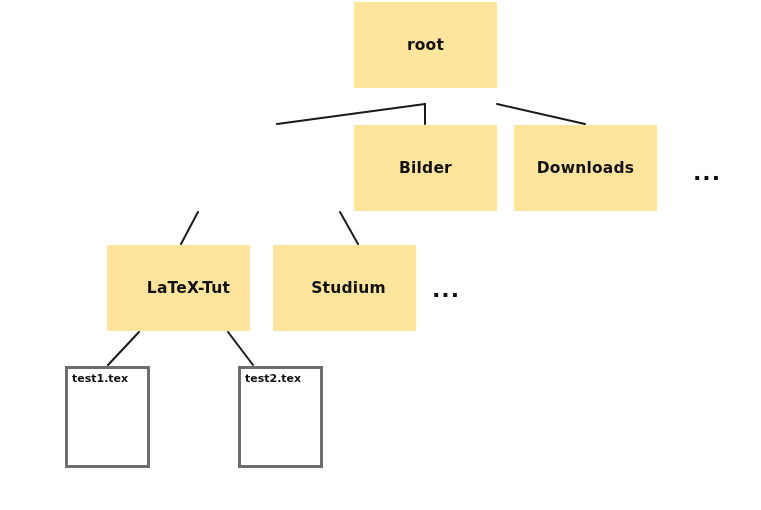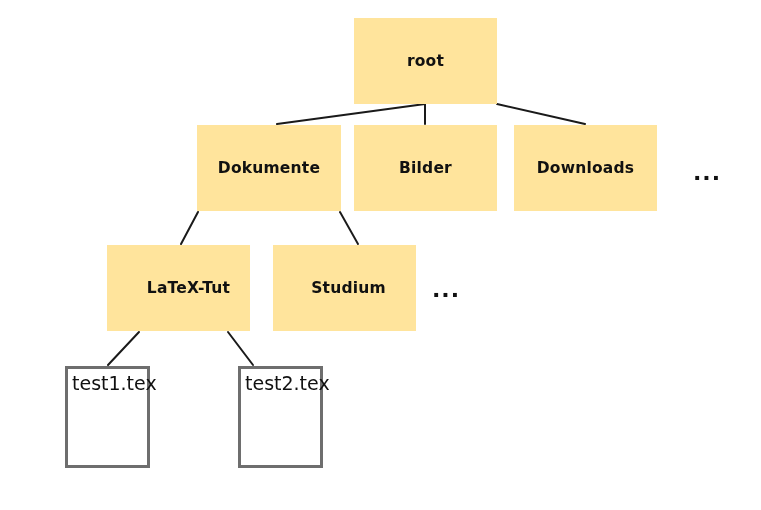--- a/index.html
+++ b/index.html
@@ -42,22 +42,22 @@
     color: #111111;
     letter-spacing: 0.2px;
   }
   .node.file {
     background: #ffffff;
     border: 3px solid #6e6e6e;
     align-items: flex-start;
     justify-content: flex-start;
   }
   .node.file .node-label {
-    font-weight: normal;
-    font-size: 19px;
+    font-weight: bold;
+    font-size: 11px;
     color: #1a1a1a;
     padding: 4px 0 0 4px;
     line-height: 1.1;
   }
   .ellipsis {
     position: absolute;
     font-size: 22px;
     font-weight: bold;
     color: #111111;
     line-height: 1;
@@ -70,25 +70,22 @@
 <div id="diagram-canvas" style="width: 761px; height: 510px; background: rgb(255, 255, 255);">
   <svg id="edge-layer" viewBox="0 0 761 510" width="761" height="510" aria-hidden="true">
       <line x1="425" y1="104" x2="277" y2="124" stroke="#1a1a1a" stroke-width="2" stroke-linecap="round"></line>
       <line x1="425" y1="104" x2="425" y2="124" stroke="#1a1a1a" stroke-width="2" stroke-linecap="round"></line>
       <line x1="497" y1="104" x2="585" y2="124" stroke="#1a1a1a" stroke-width="2" stroke-linecap="round"></line>
       <line x1="198" y1="212" x2="181" y2="244" stroke="#1a1a1a" stroke-width="2" stroke-linecap="round"></line>
       <line x1="340" y1="212" x2="358" y2="244" stroke="#1a1a1a" stroke-width="2" stroke-linecap="round"></line>
       <line x1="139" y1="332" x2="108" y2="365" stroke="#1a1a1a" stroke-width="2" stroke-linecap="round"></line>
       <line x1="228" y1="332" x2="253" y2="365" stroke="#1a1a1a" stroke-width="2" stroke-linecap="round"></line>
     </svg>
-<div class="node folder" style="left: 354px; top: 18px; width: 143px; height: 86px; background: rgb(255, 228, 156);">
+<div class="node folder" style="left: 354px; top: 2px; width: 143px; height: 86px; background: rgb(255, 228, 156);">
       <span class="node-label" style="color: rgb(17, 17, 17);">root</span>
-    </div>
-    <div class="node folder" style="left: 197px; top: 125px; width: 144px; height: 86px; background: rgb(255, 228, 156);">
-      <span class="node-label" style="color: rgb(17, 17, 17);">Dokumente</span>
     </div>
     <div class="node folder" style="left: 514px; top: 125px; width: 143px; height: 86px; background: rgb(255, 228, 156);">
       <span class="node-label" style="color: rgb(17, 17, 17);">Downloads</span>
     </div>
     <div class="node folder" style="left: 354px; top: 125px; width: 143px; height: 86px; background: rgb(255, 228, 156);">
       <span class="node-label" style="color: rgb(17, 17, 17);">Bilder</span>
     </div>
     <div class="node folder" style="left: 107px; top: 245px; width: 143px; height: 86px; background: rgb(255, 228, 156);">
       <span class="node-label" style="color: rgb(17, 17, 17); margin-left: 20px;">LaTeX-Tut</span>
     </div>

